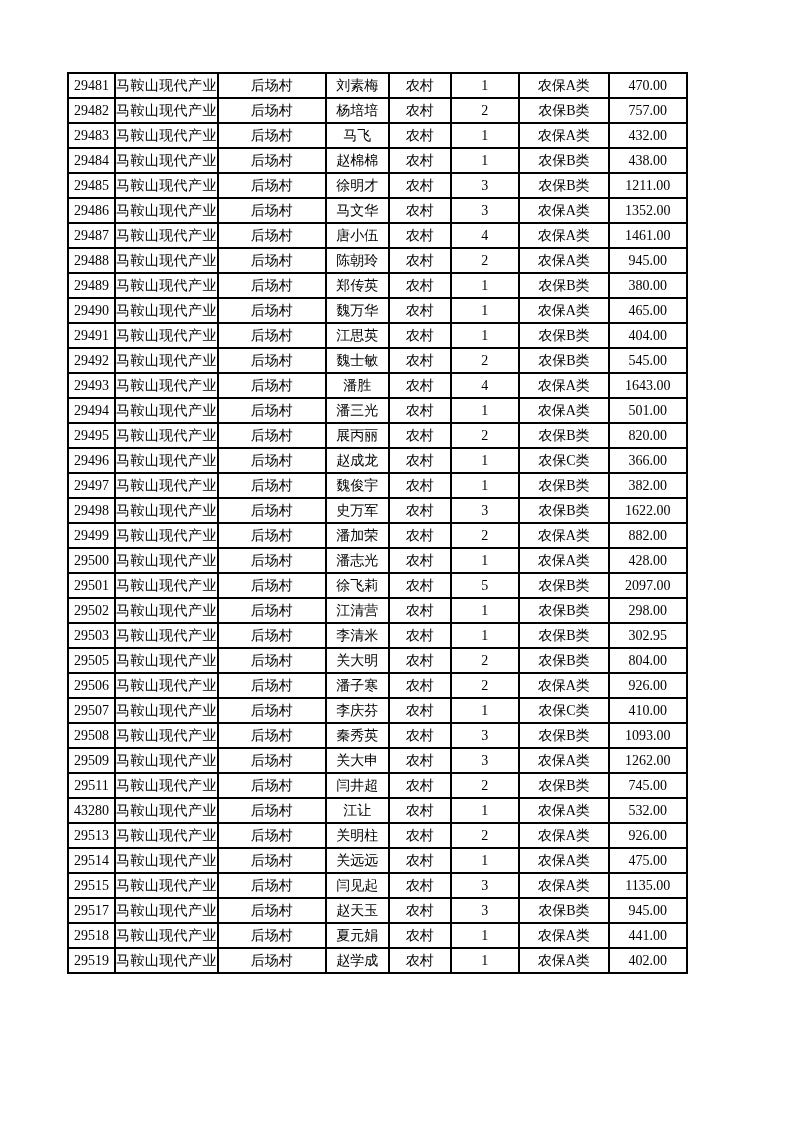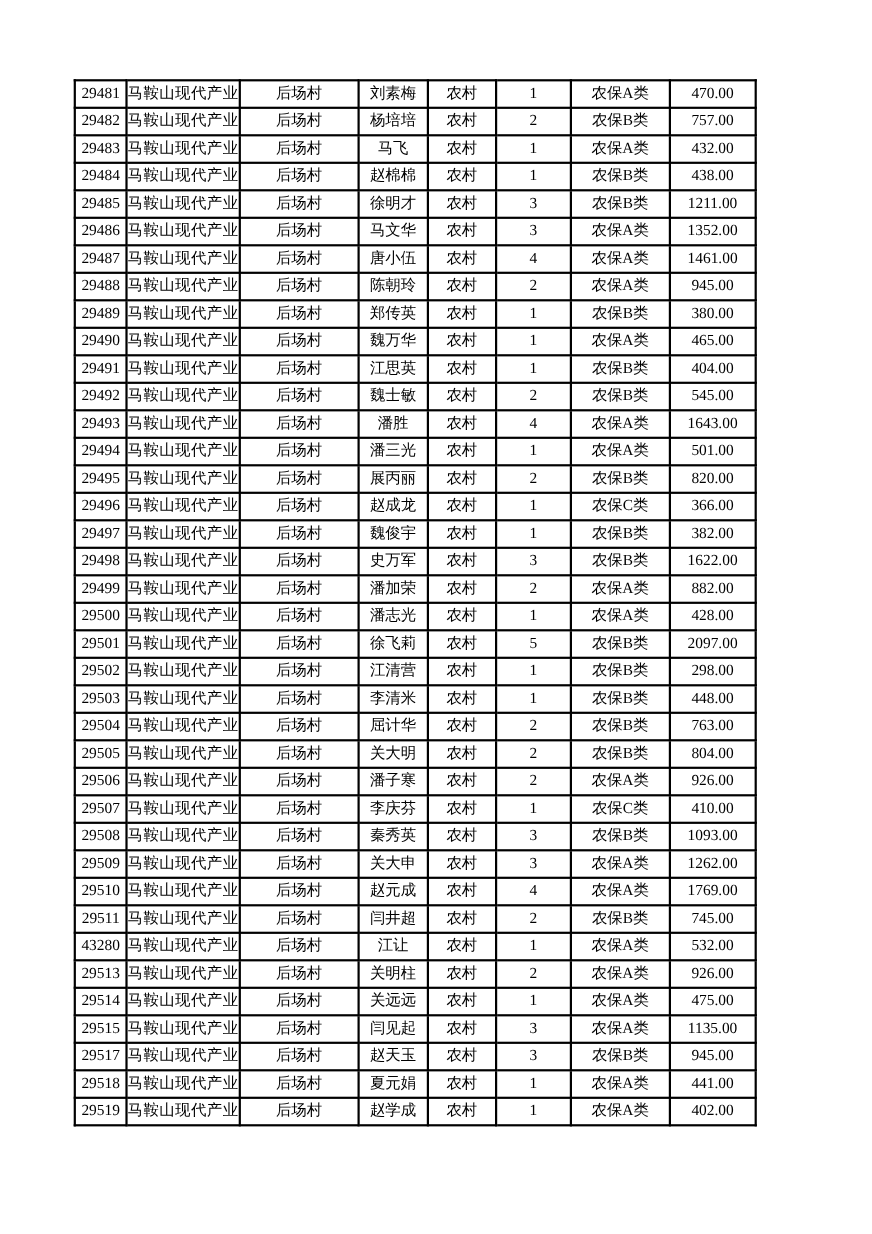--- a/index.html
+++ b/index.html
@@ -289,31 +289,21 @@
           <td class="col-amount">298.00</td>
         </tr>
         <tr>
           <td class="col-id">29503</td>
           <td class="col-unit">马鞍山现代产业</td>
           <td class="col-village">后场村</td>
           <td class="col-name">李清米</td>
           <td class="col-residence">农村</td>
           <td class="col-persons">1</td>
           <td class="col-category">农保B类</td>
-          <td class="col-amount">448.00</td>
-        </tr>
-        <tr>
-          <td class="col-id">29504</td>
-          <td class="col-unit">马鞍山现代产业</td>
-          <td class="col-village">后场村</td>
-          <td class="col-name">屈计华</td>
-          <td class="col-residence">农村</td>
-          <td class="col-persons">2</td>
-          <td class="col-category">农保B类</td>
-          <td class="col-amount">763.00</td>
+          <td class="col-amount">302.95</td>
         </tr>
         <tr>
           <td class="col-id">29505</td>
           <td class="col-unit">马鞍山现代产业</td>
           <td class="col-village">后场村</td>
           <td class="col-name">关大明</td>
           <td class="col-residence">农村</td>
           <td class="col-persons">2</td>
           <td class="col-category">农保B类</td>
           <td class="col-amount">804.00</td>
@@ -350,30 +340,20 @@
         </tr>
         <tr>
           <td class="col-id">29509</td>
           <td class="col-unit">马鞍山现代产业</td>
           <td class="col-village">后场村</td>
           <td class="col-name">关大申</td>
           <td class="col-residence">农村</td>
           <td class="col-persons">3</td>
           <td class="col-category">农保A类</td>
           <td class="col-amount">1262.00</td>
-        </tr>
-        <tr>
-          <td class="col-id">29510</td>
-          <td class="col-unit">马鞍山现代产业</td>
-          <td class="col-village">后场村</td>
-          <td class="col-name">赵元成</td>
-          <td class="col-residence">农村</td>
-          <td class="col-persons">4</td>
-          <td class="col-category">农保A类</td>
-          <td class="col-amount">1769.00</td>
         </tr>
         <tr>
           <td class="col-id">29511</td>
           <td class="col-unit">马鞍山现代产业</td>
           <td class="col-village">后场村</td>
           <td class="col-name">闫井超</td>
           <td class="col-residence">农村</td>
           <td class="col-persons">2</td>
           <td class="col-category">农保B类</td>
           <td class="col-amount">745.00</td>

